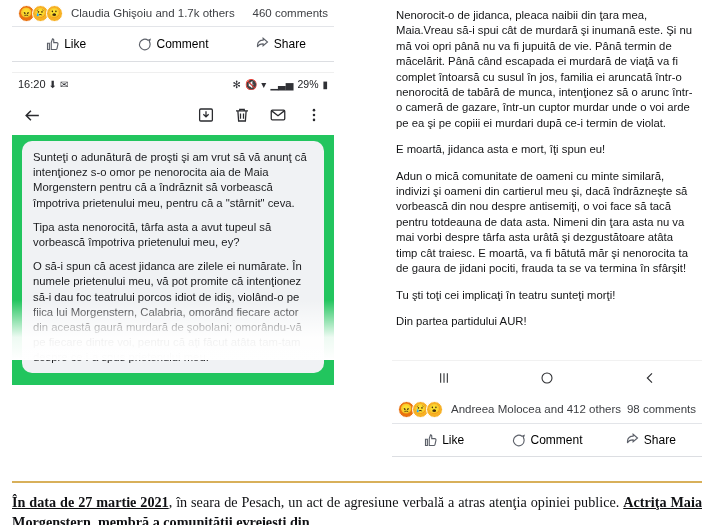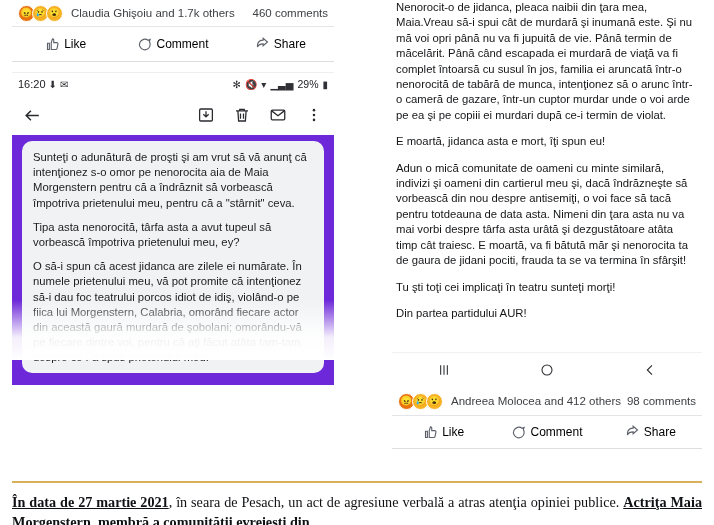--- a/index.html
+++ b/index.html
@@ -110,21 +110,21 @@
     height: 40px;
     background: #ffffff;
     padding: 0 10px;
   }
   .mail-toolbar .tb-left { display: flex; align-items: center; }
   .mail-toolbar .tb-right { margin-left: auto; display: flex; align-items: center; gap: 16px; }
   .tb-btn { width: 20px; height: 20px; display: flex; align-items: center; justify-content: center; color: #2a2b2f; }
 
   
   .bubble-wrap {
-    background: #6d28d9;
+    background: #22c55e;
     padding: 6px 10px 12px 10px;
     height: 232px;
     overflow: hidden;
   }
   .bubble {
     background: #f0f2f4;
     border-radius: 10px;
     padding: 9px 11px 10px 11px;
     font-size: 11.3px;
     line-height: 15.2px;
@@ -144,21 +144,21 @@
     width: 322px;
     height: 60px;
     background: linear-gradient(to bottom, rgba(255,255,255,0) 0%, rgba(255,255,255,0.92) 62%, #ffffff 100%);
     pointer-events: none;
   }
 
   
   #right-col {
     position: absolute;
     left: 392px;
-    top: 0px;
+    top: 8px;
     width: 310px;
     height: 462px;
   }
   .right-text {
     background: #ffffff;
     padding: 0 6px 4px 4px;
     font-size: 11.3px;
     line-height: 15.4px;
     color: #151618;
     height: 348px;

